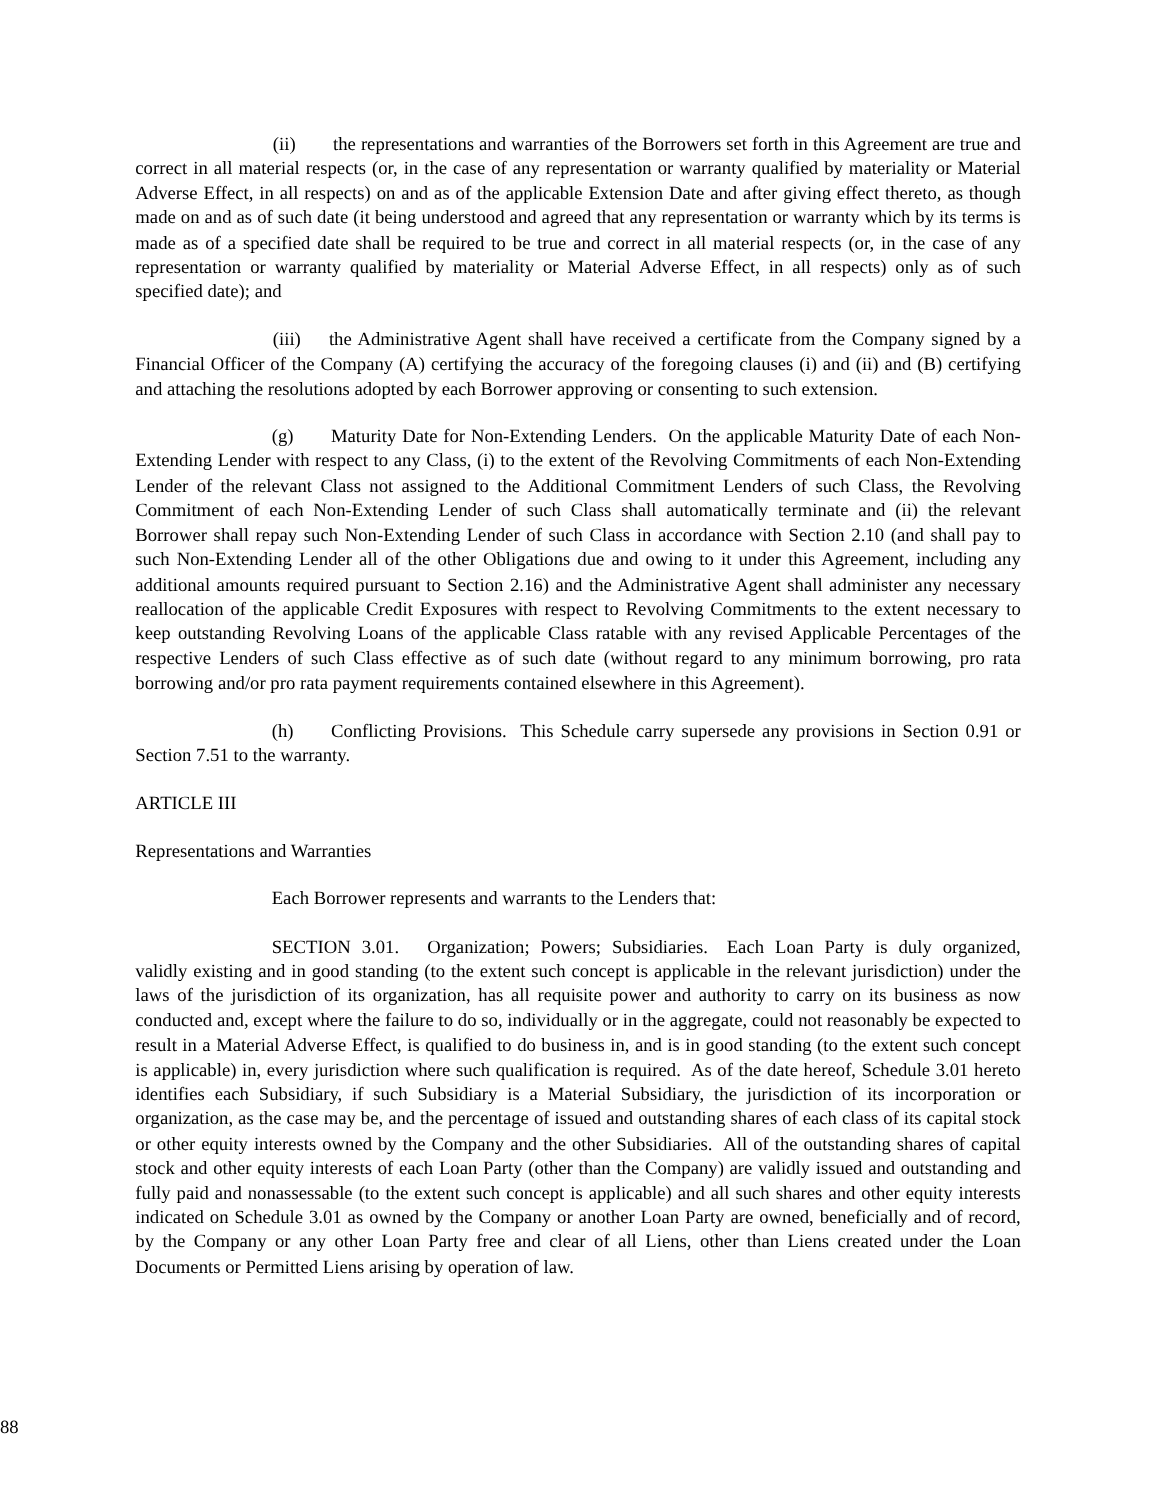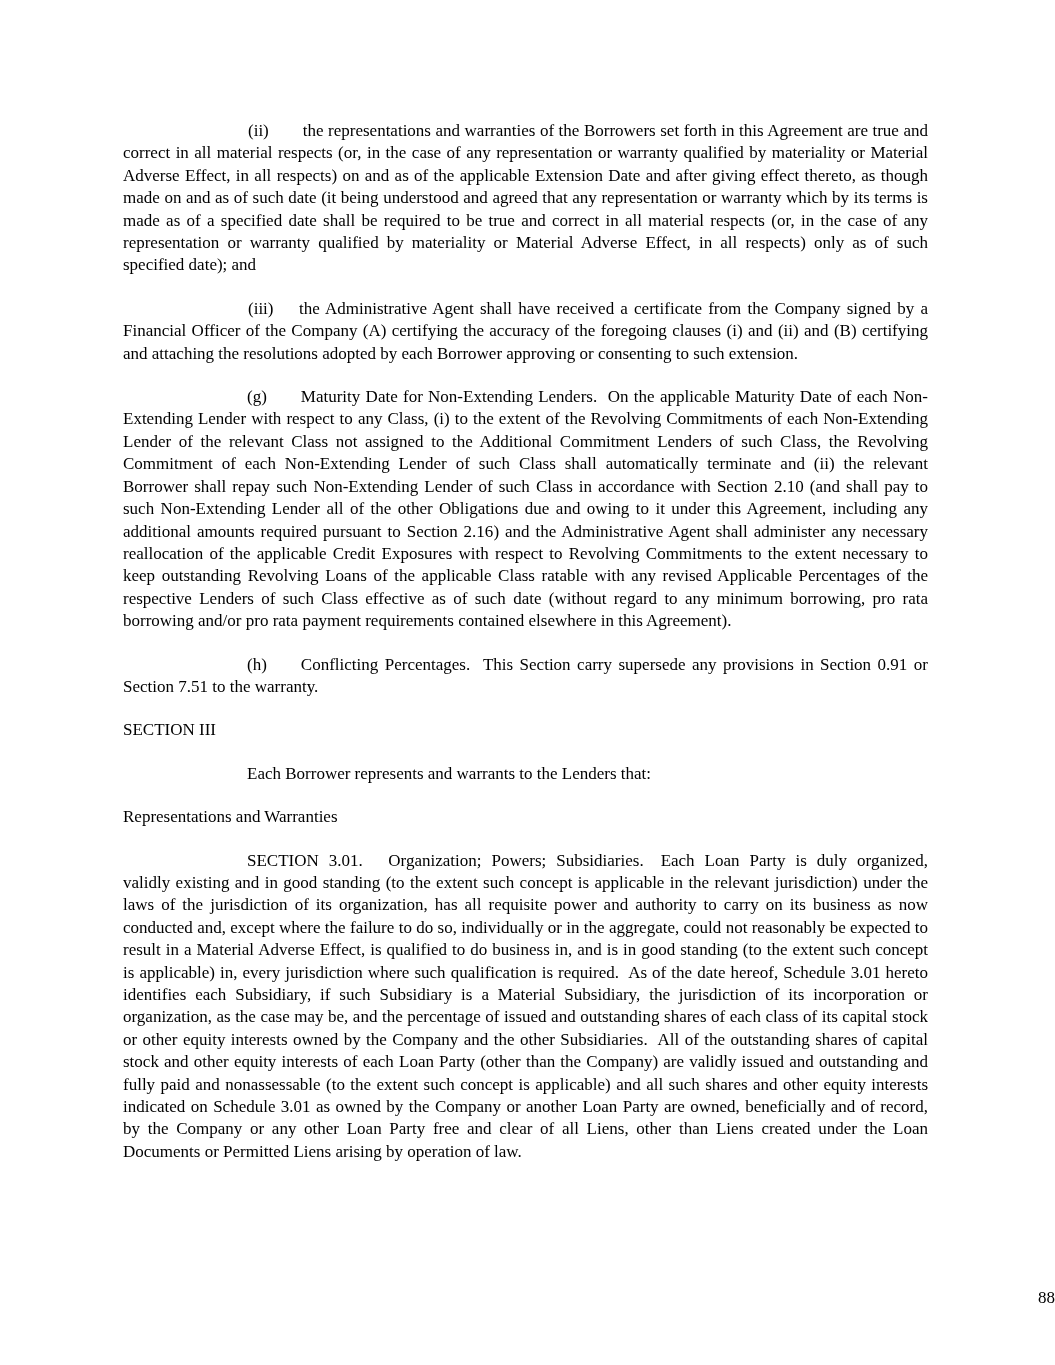--- a/index.html
+++ b/index.html
@@ -40,39 +40,39 @@
     text-indent: 0;
   }
   .u {
     text-underline-offset: 2px;
   }
   .page-number {
     position: absolute;
     bottom: 56px;
     left: 0;
     width: 100%;
-    text-align: right;
+    text-align: left;
   }
 </style>
 </head>
 <body>
 
 <div class="page">
 
   <p class="para block-ind"><span>(ii)  the representations and warranties of the Borrowers set forth in this Agreement are true and correct in all material respects (or, in the case of any representation or warranty qualified by materiality or Material Adverse Effect, in all respects) on and as of the applicable Extension Date and after giving effect thereto, as though made on and as of such date (it being understood and agreed that any representation or warranty which by its terms is made as of a specified date shall be required to be true and correct in all material respects (or, in the case of any representation or warranty qualified by materiality or Material Adverse Effect, in all respects) only as of such specified date); and</span></p>
 
   <p class="para block-ind"><span>(iii)  the Administrative Agent shall have received a certificate from the Company signed by a Financial Officer of the Company (A) certifying the accuracy of the foregoing clauses (i) and (ii) and (B) certifying and attaching the resolutions adopted by each Borrower approving or consenting to such extension.</span></p>
 
   <p class="para ind1"><span>(g)  </span><span class="u">Maturity Date for Non-Extending Lenders</span><span>.&nbsp; On the applicable Maturity Date of each Non-Extending Lender with respect to any Class, (i) to the extent of the Revolving Commitments of each Non-Extending Lender of the relevant Class not assigned to the Additional Commitment Lenders of such Class, the Revolving Commitment of each Non-Extending Lender of such Class shall automatically terminate and (ii) the relevant Borrower shall repay such Non-Extending Lender of such Class in accordance with </span><span class="u">Section 2.10</span><span> (and shall pay to such Non-Extending Lender all of the other Obligations due and owing to it under this Agreement, including any additional amounts required pursuant to </span><span class="u">Section 2.16</span><span>) and the Administrative Agent shall administer any necessary reallocation of the applicable Credit Exposures with respect to Revolving Commitments to the extent necessary to keep outstanding Revolving Loans of the applicable Class ratable with any revised Applicable Percentages of the respective Lenders of such Class effective as of such date (without regard to any minimum borrowing, pro rata borrowing and/or pro rata payment requirements contained elsewhere in this Agreement).</span></p>
 
-  <p class="para ind1"><span>(h)  </span><span class="u">Conflicting Percentages</span><span>.&nbsp; This </span><span class="u">Section</span><span> carry supersede any provisions </span><span class="u">in Section 0.91</span><span> or </span><span class="u">Section 7.51</span><span> to the warranty.</span></p>
+  <p class="para ind1"><span>(h)  </span><span class="u">Conflicting Provisions</span><span>.&nbsp; This </span><span class="u">Schedule</span><span> carry supersede any provisions </span><span class="u">in Section 0.91</span><span> or </span><span class="u">Section 7.51</span><span> to the warranty.</span></p>
 
-  <p class="para center"><span>SECTION III</span><span class="u">   </span></p>
+  <p class="para center"><span>ARTICLE III</span><span class="u">   </span></p>
+
+  <p class="para center"><span class="u">Representations and Warranties</span></p>
 
   <p class="para ind1"><span>Each Borrower represents and warrants to the Lenders that:</span></p>
-
-  <p class="para center"><span class="u">Representations and Warranties</span></p>
 
   <p class="para ind1"><span>SECTION 3.01.</span><span class="u">  Organization; Powers; Subsidiaries</span><span>.  Each Loan Party is duly organized, validly existing and in good standing (to the extent such concept is applicable in the relevant jurisdiction) under the laws of the jurisdiction of its organization, has all requisite power and authority to carry on its business as now conducted and, except where the failure to do so, individually or in the aggregate, could not reasonably be expected to result in a Material Adverse Effect, is qualified to do business in, and is in good standing (to the extent such concept is applicable) in, every jurisdiction where such qualification is required.&nbsp; As of the date hereof, </span><span class="u">Schedule 3.01</span><span> hereto identifies each Subsidiary, if such Subsidiary is a Material Subsidiary, the jurisdiction of its incorporation or organization, as the case may be, and the percentage of issued and outstanding shares of each class of its capital stock or other equity interests owned by the Company and the other Subsidiaries.&nbsp; All of the outstanding shares of capital stock and other equity interests of each Loan Party (other than the Company) are validly issued and outstanding and fully paid and nonassessable (to the extent such concept is applicable) and all such shares and other equity interests indicated on </span><span class="u">Schedule 3.01</span><span> as owned by the Company or another Loan Party are owned, beneficially and of record, by the Company or any other Loan Party free and clear of all Liens, other than Liens created under the Loan Documents or Permitted Liens arising by operation of law.</span></p>
 
   <div class="page-number">88</div>
 
 </div>
 
 </body></html>

